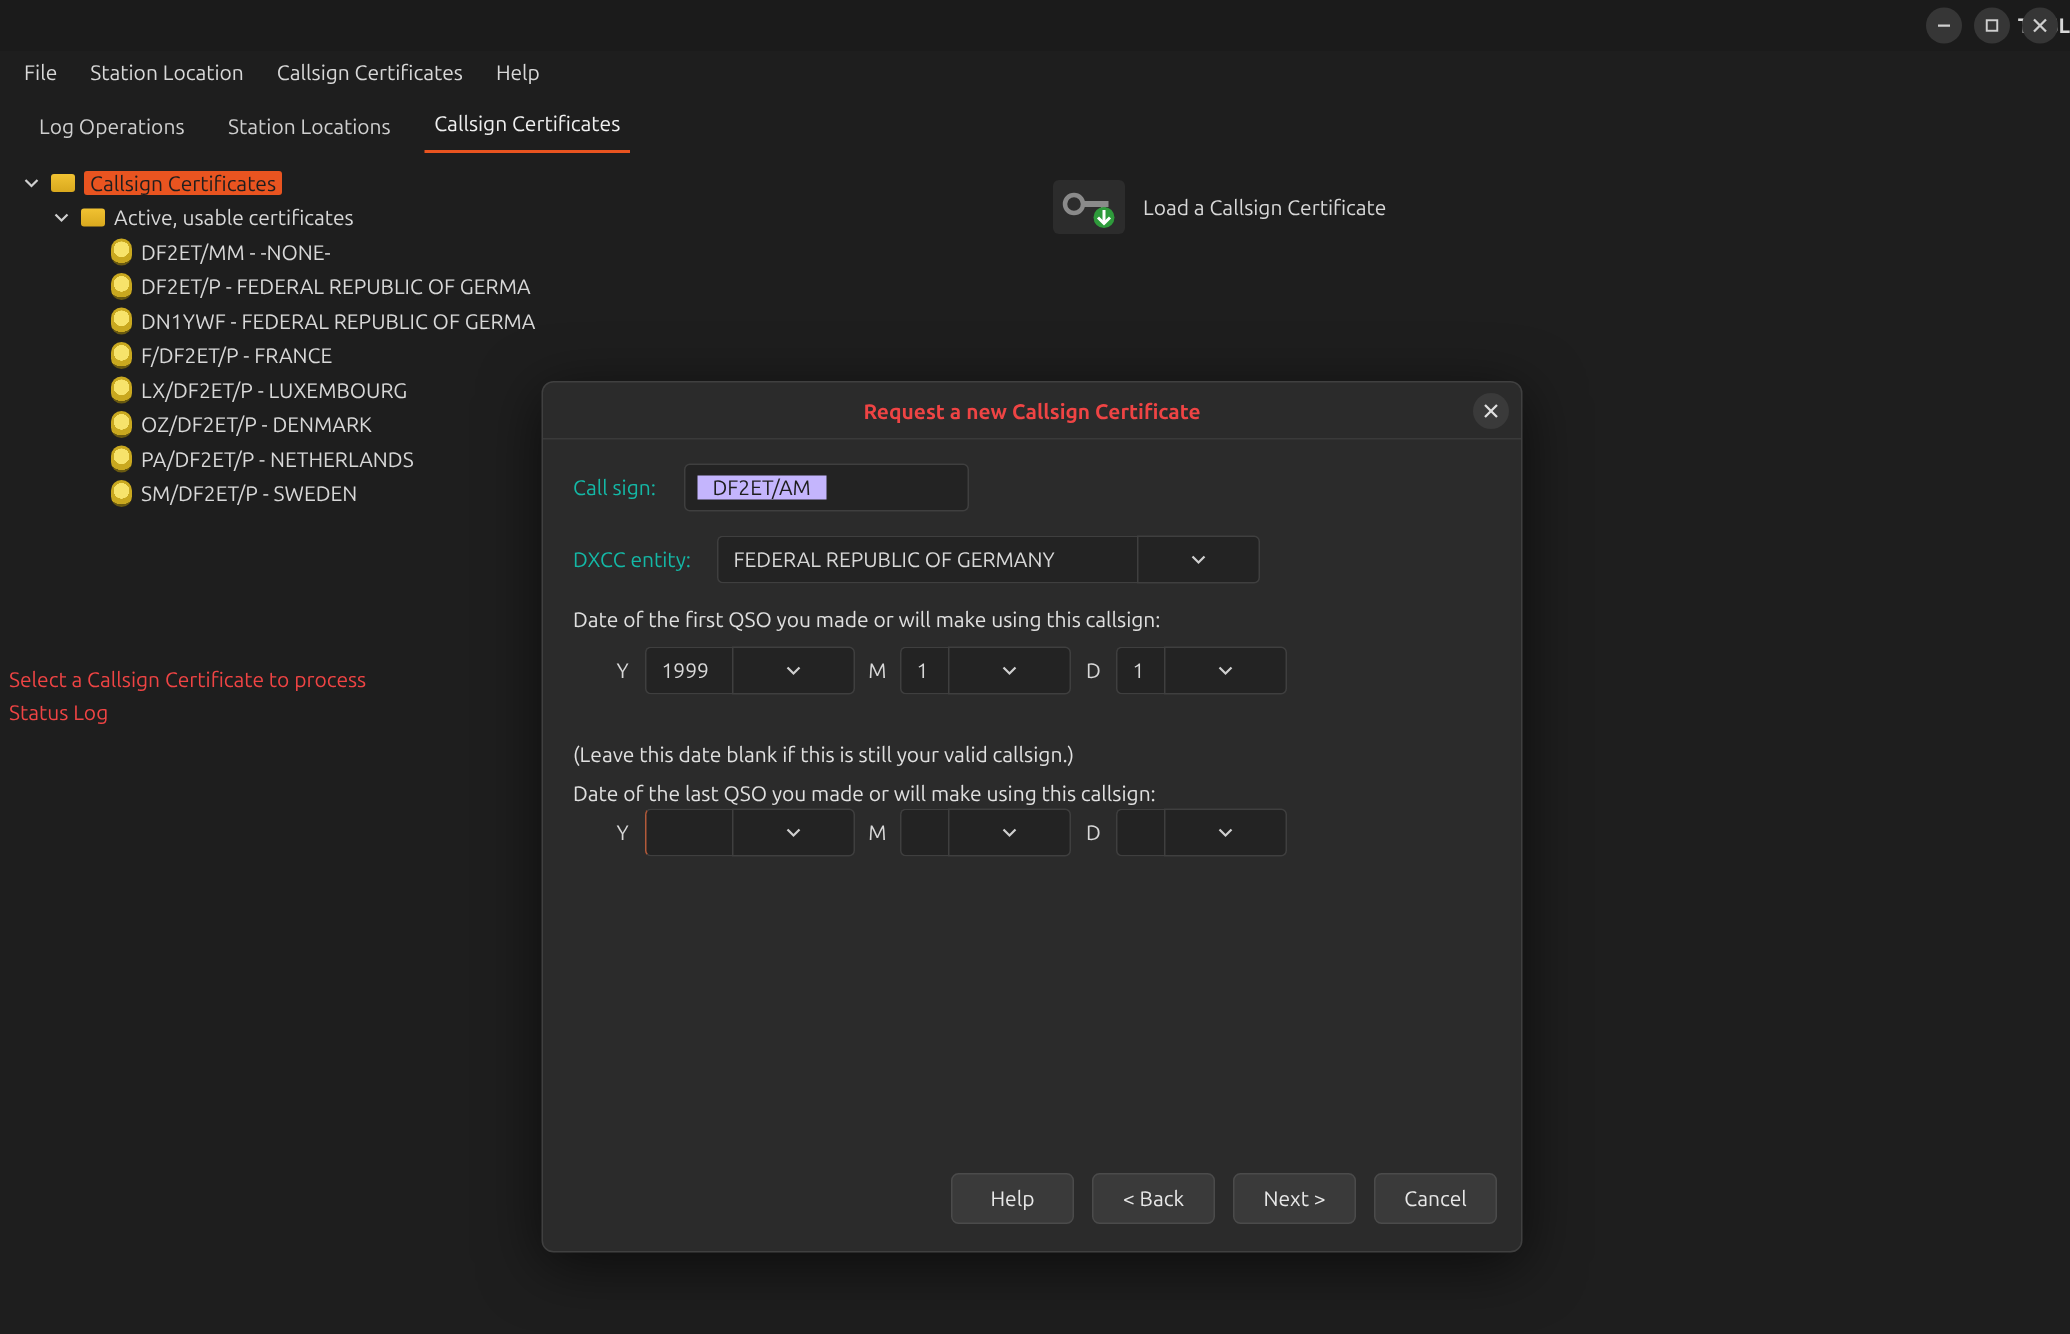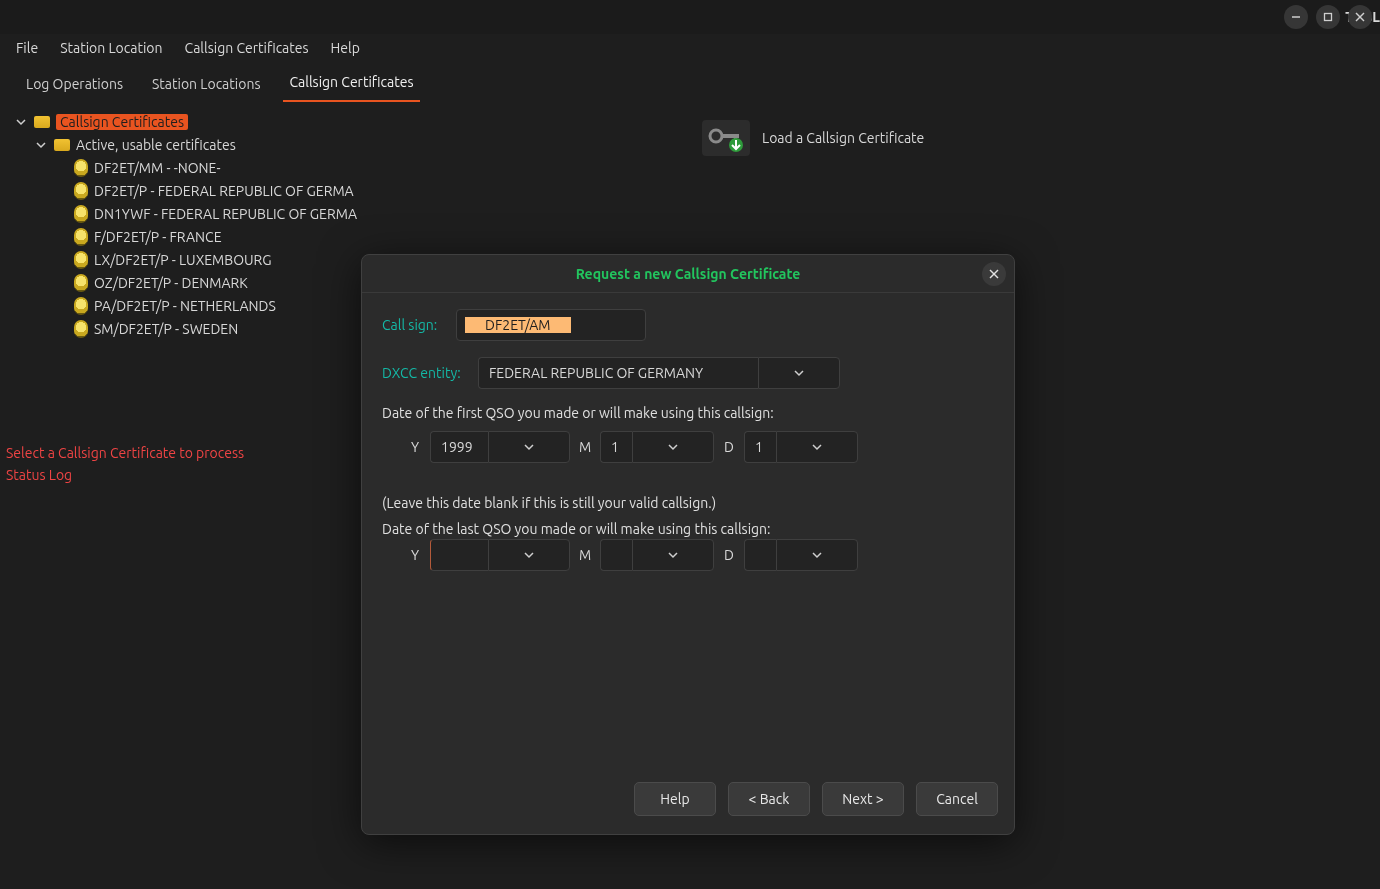--- a/index.html
+++ b/index.html
@@ -154,21 +154,21 @@
     flex-direction: column;
   }
   .dlg-titlebar {
     height: 38px;
     display: flex;
     align-items: center;
     justify-content: center;
     position: relative;
     border-bottom: 1px solid #3a3a3a;
   }
-  .dlg-titlebar .t { font-weight: 600; color: #22c55e; }
+  .dlg-titlebar .t { font-weight: 600; color: #ef4444; }
   .dlg-close {
     position: absolute; right: 8px; top: 7px;
     width: 24px; height: 24px;
     border-radius: 50%;
     background: #3a3a3a;
     display:flex;align-items:center;justify-content:center;
     color:#e0e0e0; cursor:pointer;
   }
   .dlg-body {
     flex: 1;
@@ -186,23 +186,23 @@
     background: #232323;
     border: 1px solid #3f3f3f;
     border-radius: 4px;
     color: #e6e6e6;
     padding: 0 8px;
     display: flex; align-items: center;
     min-width: 60px;
   }
   .input.w-call { width: 190px; }
   .input .selected-text {
-    background: #fdba74;
+    background: #c4b5fd;
     color: #1e1e1e;
-    padding: 0 20px;
+    padding: 0 10px;
   }
   .combo {
     display: flex;
     align-items: center;
   }
   .combo .val {
     height: 32px;
     background: #232323;
     border: 1px solid #3f3f3f;
     border-right: none;

